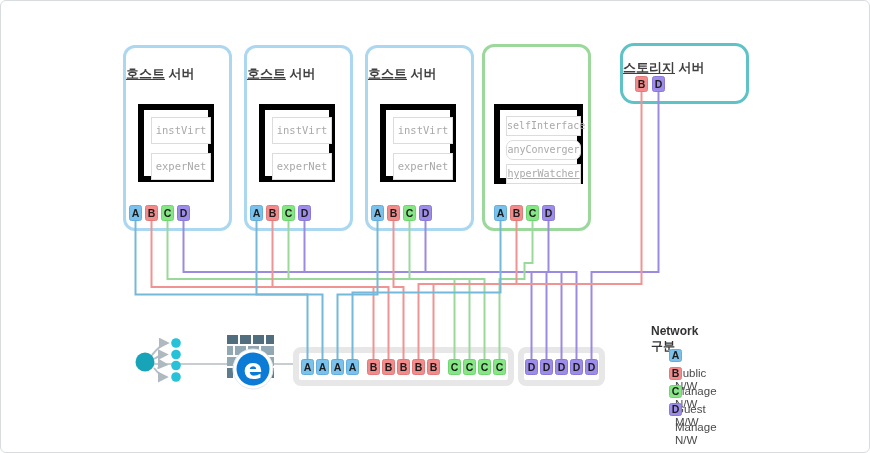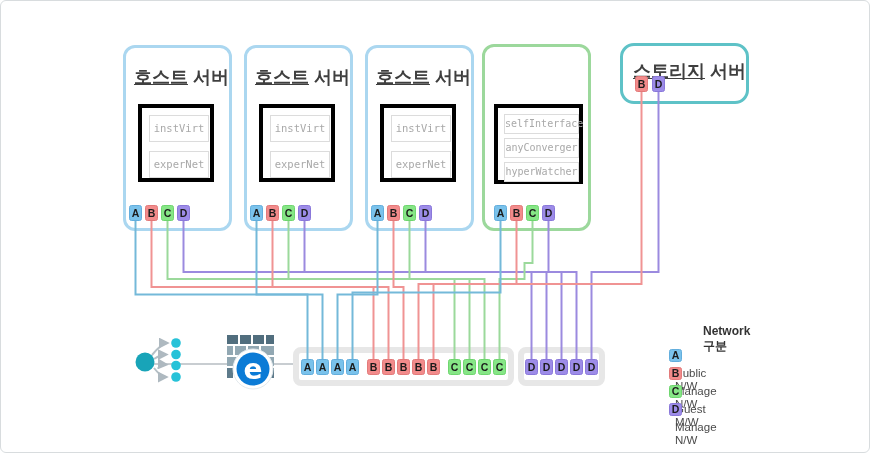--- a/index.html
+++ b/index.html
@@ -1,28 +1,28 @@
 <!DOCTYPE html>
 <html><head>
 <meta charset="utf-8">
 <style>
   html,body{margin:0;padding:0;background:#fff;font-family:"Liberation Sans",sans-serif;}
   #canvas{position:relative;width:868px;height:451px;border:1px solid #d8dcde;border-radius:6px;background:#fff;overflow:hidden;}
   .box{position:absolute;box-sizing:border-box;background:#fff;border:3px solid;border-radius:12px;z-index:1;}
-  .server-title{position:absolute;top:17px;left:0;width:100%;text-align:right;font-size:18px;font-weight:600;color:#3f3f3f;letter-spacing:0;}
+  .server-title{position:absolute;top:17px;left:0;width:100%;text-align:left;font-size:13px;font-weight:600;color:#3f3f3f;letter-spacing:0;}
   .server-title .uline{text-decoration:underline;}
-  .inner{position:absolute;box-sizing:border-box;border:4px solid #000000;background:#fff;}
+  .inner{position:absolute;box-sizing:border-box;border:6px solid #000000;background:#fff;}
   .mod{position:absolute;box-sizing:border-box;border:1px solid #dcdcdc;text-align:center;font-family:"DejaVu Sans Mono",monospace;color:#a9a9a9;background:#fff;}
   .mod.h2{width:60px;height:27px;left:7px;line-height:25px;font-size:10.5px;}
   .mod.h3{width:75px;height:20px;left:6px;line-height:18px;font-size:10px;}
   .chip{position:absolute;box-sizing:border-box;width:13px;height:16px;border:1px solid;border-radius:2.5px;text-align:center;font-size:10.5px;font-weight:700;color:#1b1b1b;line-height:14px;z-index:3;background:#ccc;}
   .switch{position:absolute;box-sizing:border-box;border:6px solid #e7e7e7;border-radius:8px;background:#fff;z-index:1;}
   #wires{position:absolute;left:0;top:0;z-index:2;pointer-events:none;}
   .legend{position:absolute;z-index:3;}
-  .legend-title{position:absolute;left:702px;top:323px;font-size:12px;font-weight:700;color:#333;}
+  .legend-title{position:absolute;left:650px;top:323px;font-size:12px;font-weight:700;color:#333;}
   .legend-item{position:absolute;left:668px;height:13px;}
   .legend-item .chip{position:relative;display:inline-block;width:13px;height:13px;line-height:11px;vertical-align:top;}
   .legend-item .lab{display:inline-block;margin-left:6px;font-size:11.5px;color:#4a4a4a;line-height:13px;vertical-align:top;}
 </style>
 </head>
 <body>
 
 <div id="canvas">
 
   <div class="box" style="left: 122px; top: 44px; width: 109px; height: 186px; border-color: rgb(171, 215, 240);">
@@ -45,22 +45,22 @@
     <div class="server-title"><span class="uline">호스트</span><span> 서버</span></div>
     <div class="inner" style="left:12px;top:56px;width:76px;height:78px;">
       <div class="mod h2" style="top:7px;">instVirt</div>
       <div class="mod h2" style="top:43px;">experNet</div>
     </div>
   </div>
 
   <div class="box" style="left: 481px; top: 43px; width: 109px; height: 187px; border-color: rgb(156, 216, 156);">
     <div class="inner" style="left:9px;top:57px;width:89px;height:80px;">
       <div class="mod h3" style="top:6px;">selfInterface</div>
-      <div class="mod h3" style="top:30px;">anyConverger</div>
-      <div class="mod h3" style="top:54px;">hyperWatcher</div>
+      <div class="mod h3" style="top:30px;border-radius:7px;">anyConverger</div>
+      <div class="mod h3" style="top:54px;text-decoration:underline;">hyperWatcher</div>
     </div>
   </div>
 
   <div class="box" style="left: 619px; top: 42px; width: 129px; height: 61px; border-width: 3px; border-radius: 14px; border-color: rgb(94, 194, 199);">
     <div class="server-title" style="top:13px;"><span class="uline">스토리지</span><span> 서버</span></div>
   </div>
 
   <div class="switch" style="left:292px;top:346px;width:221px;height:39px;"></div>
   <div class="switch" style="left:517px;top:346px;width:87px;height:39px;"></div>
 

